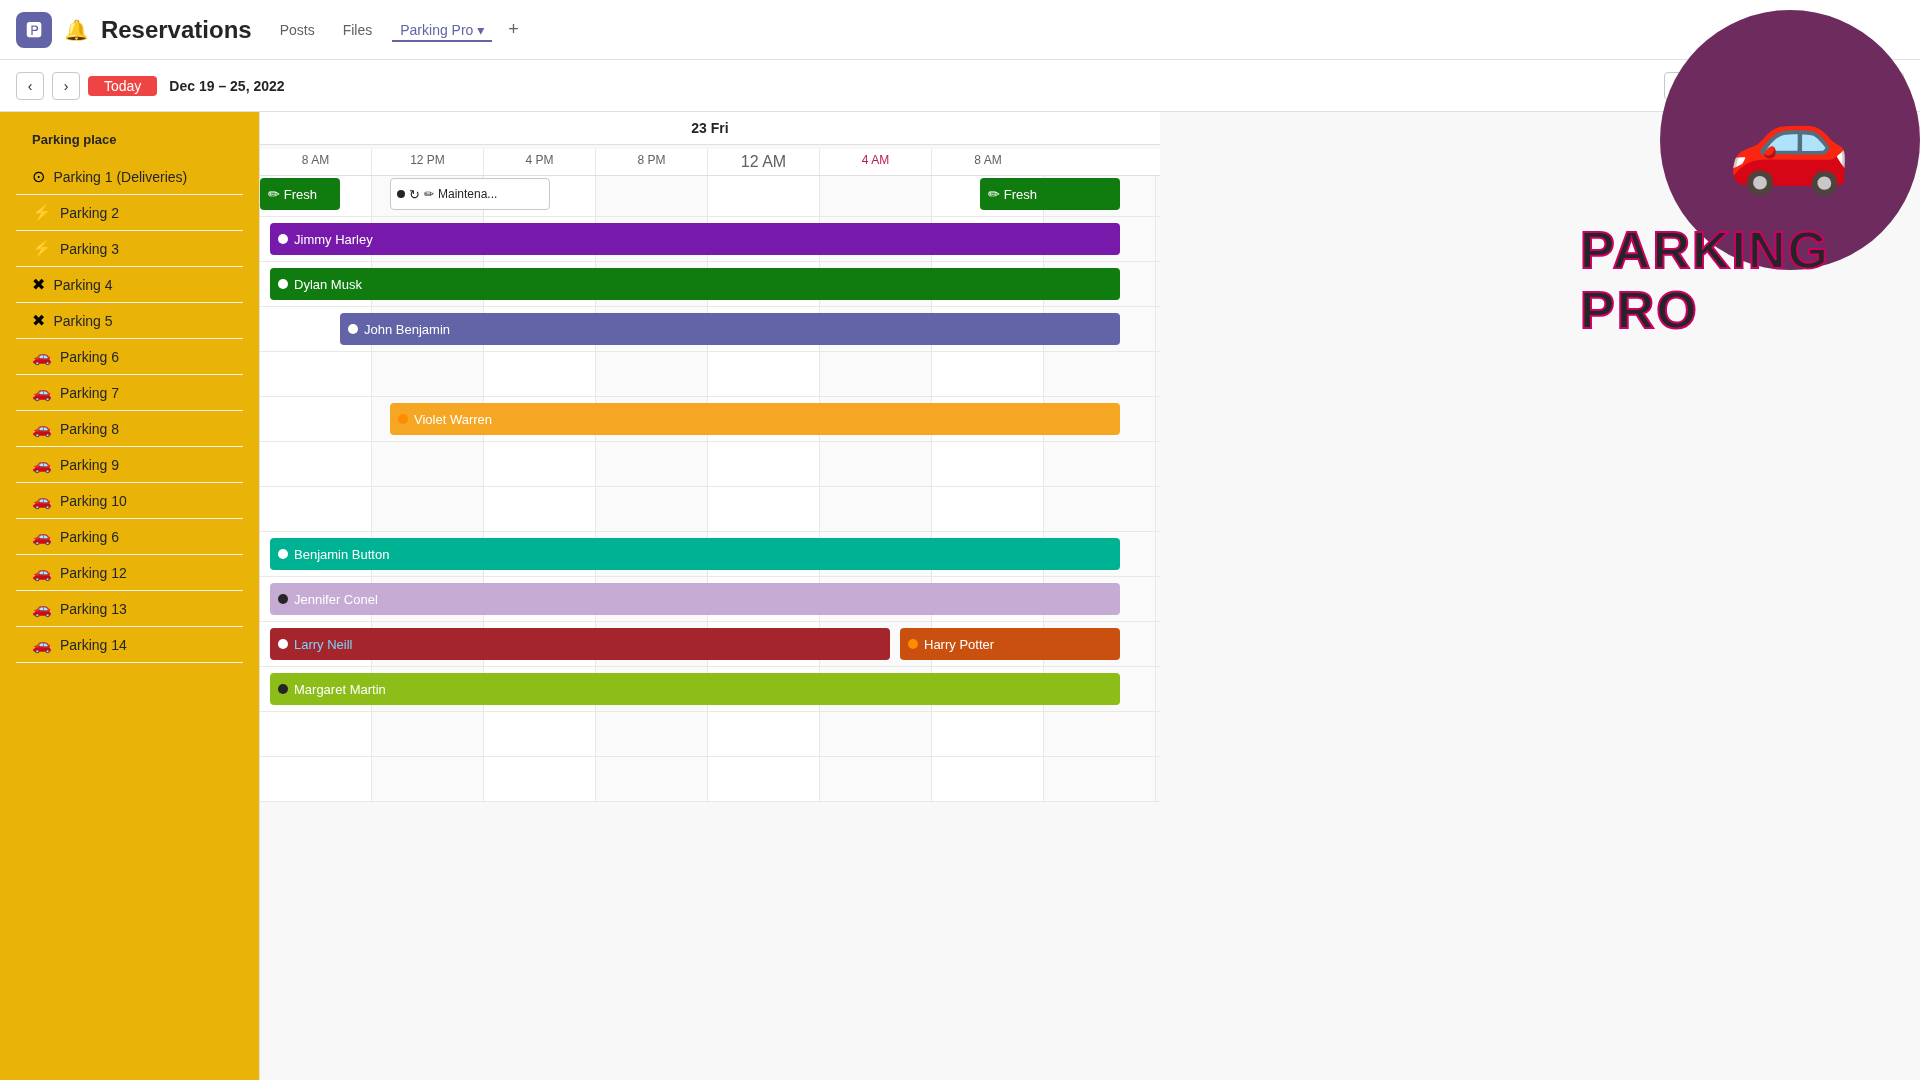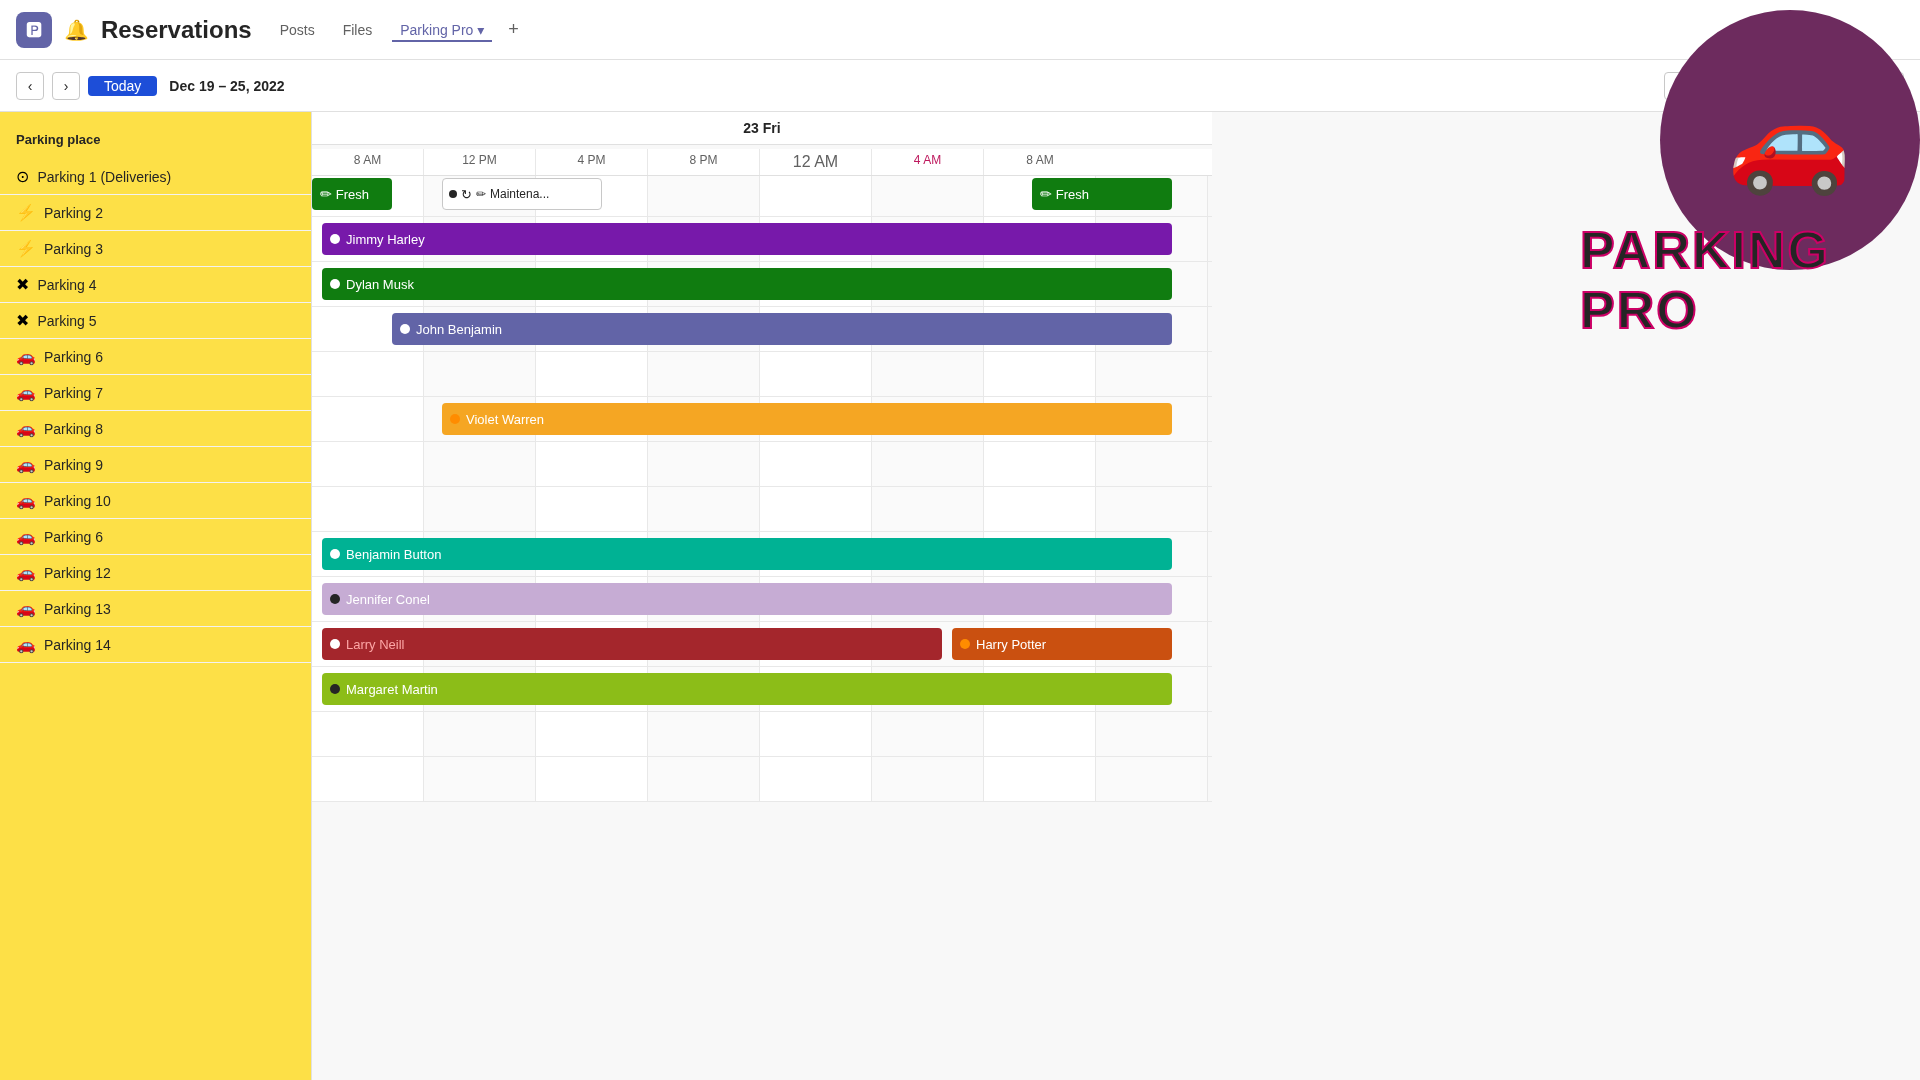--- a/index.html
+++ b/index.html
@@ -49,21 +49,21 @@
     }
     .nav-arrow {
       width: 28px; height: 28px;
       border: 1px solid #c8c8c8;
       border-radius: 4px;
       background: #fff;
       display: flex; align-items: center; justify-content: center;
       cursor: pointer; font-size: 14px; color: #252525;
     }
     .today-btn {
-      background: #1d4ed8;
+      background: #ef4444;
       color: #fff;
       border: none;
       border-radius: 4px;
       padding: 2px 16px;
       font-size: 14px;
       cursor: pointer;
       font-weight: 500;
     }
     .date-range { font-size: 14px; font-weight: 600; color: #252525; margin-left: 4px; }
     .spacer { flex: 1; }
@@ -88,24 +88,24 @@
     }
 
     
     .main-content {
       display: flex;
       height: calc(1080px - 112px);
     }
 
     
     .sidebar {
-      width: 312px;
-      background: #fde047;
+      width: 260px;
+      background: #eab308;
       border-right: 1px solid #e0e0e0;
-      padding: 12px 0;
+      padding: 12px 16px;
       overflow-y: auto;
       flex-shrink: 0;
     }
     .sidebar-header {
       font-size: 13px;
       font-weight: 600;
       color: #252525;
       padding: 8px 16px 12px 16px;
     }
     .parking-item {
@@ -425,21 +425,21 @@
           <div style="display: inline-block; width: 112px; height: 100%; border-right: 1px solid rgb(232, 232, 232); background: rgb(255, 255, 255); position: absolute; left: 0px; top: 0px;"></div>
           <div style="display: inline-block; width: 112px; height: 100%; border-right: 1px solid rgb(232, 232, 232); background: rgb(250, 250, 250); position: absolute; left: 112px; top: 0px;"></div>
           <div style="display: inline-block; width: 112px; height: 100%; border-right: 1px solid rgb(232, 232, 232); background: rgb(255, 255, 255); position: absolute; left: 224px; top: 0px;"></div>
           <div style="display: inline-block; width: 112px; height: 100%; border-right: 1px solid rgb(232, 232, 232); background: rgb(250, 250, 250); position: absolute; left: 336px; top: 0px;"></div>
           <div style="display: inline-block; width: 112px; height: 100%; border-right: 1px solid rgb(232, 232, 232); background: rgb(255, 255, 255); position: absolute; left: 448px; top: 0px;"></div>
           <div style="display: inline-block; width: 112px; height: 100%; border-right: 1px solid rgb(232, 232, 232); background: rgb(250, 250, 250); position: absolute; left: 560px; top: 0px;"></div>
           <div style="display: inline-block; width: 112px; height: 100%; border-right: 1px solid rgb(232, 232, 232); background: rgb(255, 255, 255); position: absolute; left: 672px; top: 0px;"></div>
           <div style="display: inline-block; width: 112px; height: 100%; border-right: 1px solid rgb(232, 232, 232); background: rgb(250, 250, 250); position: absolute; left: 784px; top: 0px;"></div>
           <div style="position: absolute; left: 10px; top: 6px; width: 620px; height: 32px; background: rgb(164, 38, 44); border-radius: 4px; display: flex; align-items: center; padding: 0px 8px; gap: 6px; z-index: 2; overflow: hidden;">
         <span style="width:10px;height:10px;border-radius:50%;background:#fff;flex-shrink:0;"></span>
-        <span style="color:#fca5a5;font-size:13px;font-weight:500;white-space:nowrap;">Larry Neill</span>
+        <span style="color:#7dd3fc;font-size:13px;font-weight:500;white-space:nowrap;">Larry Neill</span>
       </div>
           <div style="position: absolute; left: 640px; top: 6px; width: 220px; height: 32px; background: rgb(202, 80, 16); border-radius: 4px; display: flex; align-items: center; padding: 0px 8px; gap: 6px; z-index: 2; overflow: hidden;">
         <span style="width:10px;height:10px;border-radius:50%;background:#ff8c00;flex-shrink:0;"></span>
         <span style="color:#fff;font-size:13px;font-weight:500;white-space:nowrap;">Harry Potter</span>
       </div>
         </div>
         <div class="grid-row" style="position: relative; height: 45px; border-bottom: 1px solid rgb(232, 232, 232);">
           <div style="display: inline-block; width: 112px; height: 100%; border-right: 1px solid rgb(232, 232, 232); background: rgb(255, 255, 255); position: absolute; left: 0px; top: 0px;"></div>
           <div style="display: inline-block; width: 112px; height: 100%; border-right: 1px solid rgb(232, 232, 232); background: rgb(250, 250, 250); position: absolute; left: 112px; top: 0px;"></div>
           <div style="display: inline-block; width: 112px; height: 100%; border-right: 1px solid rgb(232, 232, 232); background: rgb(255, 255, 255); position: absolute; left: 224px; top: 0px;"></div>

